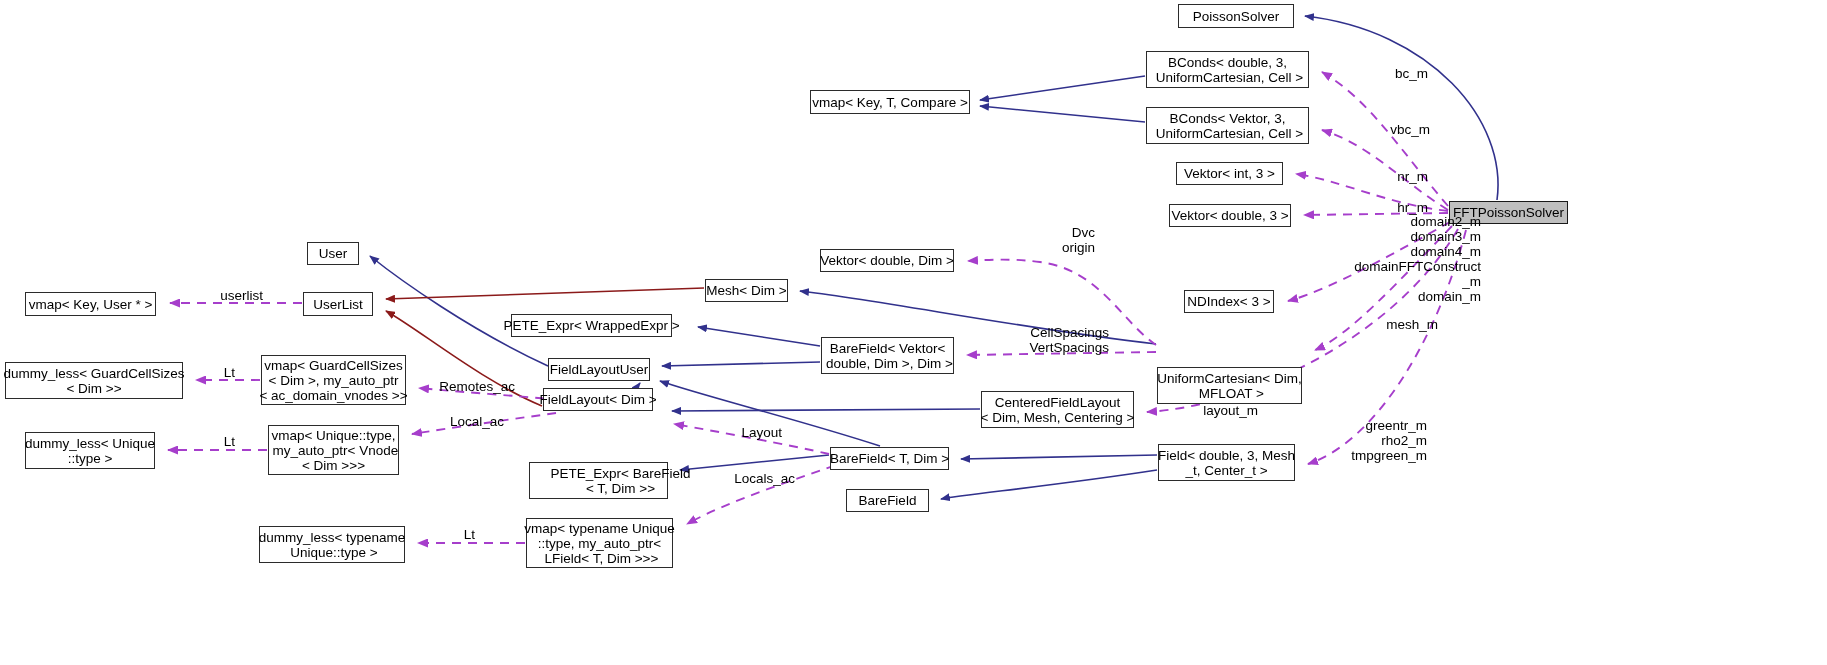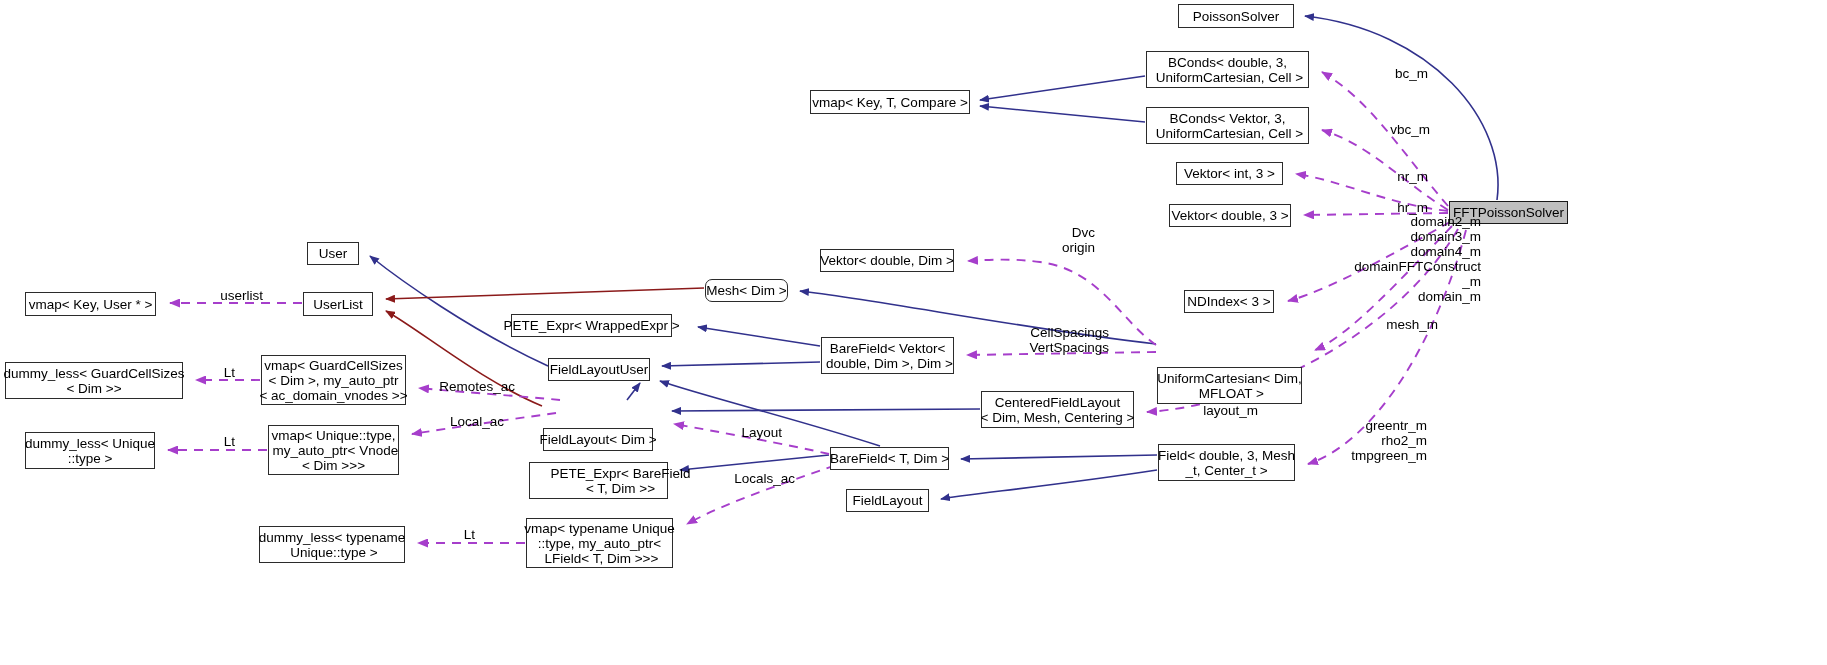--- a/index.html
+++ b/index.html
@@ -111,49 +111,49 @@
       <div class="node" style="left: 1146px; top: 51px; width: 163px; height: 37px;">BConds&lt; double, 3,
  UniformCartesian, Cell &gt;</div>
       <div class="node" style="left: 810px; top: 90px; width: 160px; height: 24px;">vmap&lt; Key, T, Compare &gt;</div>
       <div class="node" style="left: 1146px; top: 107px; width: 163px; height: 37px;">BConds&lt; Vektor, 3,
  UniformCartesian, Cell &gt;</div>
       <div class="node" style="left: 1176px; top: 162px; width: 107px; height: 23px;">Vektor&lt; int, 3 &gt;</div>
       <div class="node" style="left: 1169px; top: 204px; width: 122px; height: 23px;">Vektor&lt; double, 3 &gt;</div>
       <div class="node root" style="left: 1449px; top: 201px; width: 119px; height: 23px;">FFTPoissonSolver</div>
       <div class="node" style="left: 307px; top: 242px; width: 52px; height: 23px;">User</div>
       <div class="node" style="left: 820px; top: 249px; width: 134px; height: 23px;">Vektor&lt; double, Dim &gt;</div>
-      <div class="node" style="left: 705px; top: 279px; width: 83px; height: 23px; border-radius: 7px;">Mesh&lt; Dim &gt;</div>
+      <div class="node" style="left: 705px; top: 279px; width: 83px; height: 23px;">Mesh&lt; Dim &gt;</div>
       <div class="node" style="left: 1184px; top: 290px; width: 90px; height: 23px;">NDIndex&lt; 3 &gt;</div>
       <div class="node" style="left: 25px; top: 292px; width: 131px; height: 24px;">vmap&lt; Key, User * &gt;</div>
       <div class="node" style="left: 303px; top: 292px; width: 70px; height: 24px;">UserList</div>
       <div class="node" style="left: 511px; top: 314px; width: 161px; height: 23px;">PETE_Expr&lt; WrappedExpr &gt;</div>
       <div class="node" style="left: 821px; top: 337px; width: 133px; height: 37px;">BareField&lt; Vektor&lt;
  double, Dim &gt;, Dim &gt;</div>
       <div class="node" style="left: 1157px; top: 332px; width: 145px; height: 37px; margin-top: 35px;">UniformCartesian&lt; Dim,
  MFLOAT &gt;</div>
       <div class="node" style="left: 548px; top: 358px; width: 102px; height: 23px;">FieldLayoutUser</div>
       <div class="node" style="left: 5px; top: 362px; width: 178px; height: 37px;">dummy_less&lt; GuardCellSizes
 &lt; Dim &gt;&gt;</div>
       <div class="node" style="left: 261px; top: 355px; width: 145px; height: 50px;">vmap&lt; GuardCellSizes
 &lt; Dim &gt;, my_auto_ptr
 &lt; ac_domain_vnodes &gt;&gt;</div>
       <div class="node" style="left: 981px; top: 391px; width: 153px; height: 37px;">CenteredFieldLayout
 &lt; Dim, Mesh, Centering &gt;</div>
-      <div class="node" style="left: 543px; top: 388px; width: 110px; height: 23px; margin-top: 40px;">FieldLayout&lt; Dim &gt;</div>
+      <div class="node" style="left: 543px; top: 388px; width: 110px; height: 23px;">FieldLayout&lt; Dim &gt;</div>
       <div class="node" style="left: 25px; top: 432px; width: 130px; height: 37px;">dummy_less&lt; Unique
 ::type &gt;</div>
       <div class="node" style="left: 268px; top: 425px; width: 131px; height: 50px;">vmap&lt; Unique::type,
  my_auto_ptr&lt; Vnode
 &lt; Dim &gt;&gt;&gt;</div>
       <div class="node" style="left: 830px; top: 447px; width: 119px; height: 23px;">BareField&lt; T, Dim &gt;</div>
       <div class="node" style="left: 1158px; top: 444px; width: 137px; height: 37px;">Field&lt; double, 3, Mesh
 _t, Center_t &gt;</div>
       <div class="node" style="left: 529px; top: 462px; width: 139px; height: 37px; padding-left: 44px;">PETE_Expr&lt; BareField
 &lt; T, Dim &gt;&gt;</div>
-      <div class="node" style="left: 846px; top: 489px; width: 83px; height: 23px;">FieldLayout</div>
+      <div class="node" style="left: 846px; top: 489px; width: 83px; height: 23px;">BareField</div>
       <div class="node" style="left: 259px; top: 526px; width: 146px; height: 37px;">dummy_less&lt; typename
  Unique::type &gt;</div>
       <div class="node" style="left: 526px; top: 518px; width: 147px; height: 50px;">vmap&lt; typename Unique
 ::type, my_auto_ptr&lt;
  LField&lt; T, Dim &gt;&gt;&gt;</div>
     </div>
   <div id="labels-layer">
       <div class="elabel" style="left: 1358px; top: 66px; width: 70px;">bc_m</div>
       <div class="elabel" style="left: 1354px; top: 122px; width: 76px;">vbc_m</div>
       <div class="elabel" style="left: 1358px; top: 169px; width: 70px;">nr_m</div>

